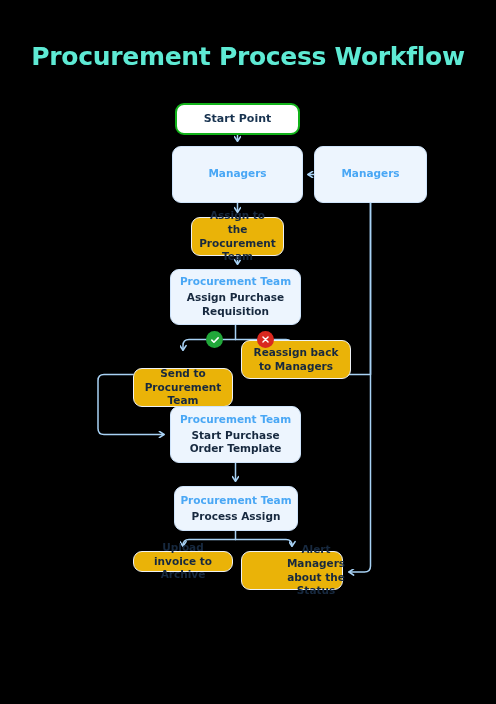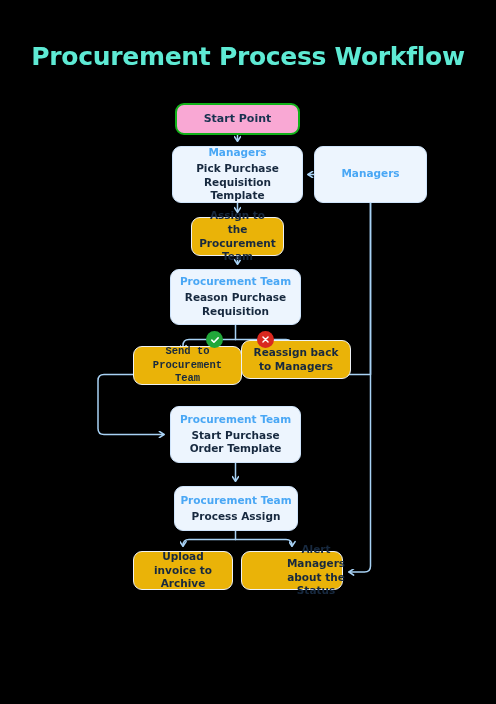--- a/index.html
+++ b/index.html
@@ -62,21 +62,21 @@
     white-space: nowrap;
   }
   .node .label {
     font-size: 10.5px;
     font-weight: bold;
     color: #17293f;
     padding: 0 8px;
   }
 
   .node.start {
-    background: #f9a8d4;
+    background: #ffffff;
     border: 2px solid #11b219;
   }
   .node.start .label {
     color: #17324f;
     font-size: 11px;
   }
 
   .node.blue {
     background: #edf5fe;
     border: 1px solid #cfe4fb;
@@ -147,55 +147,54 @@
       <path d="M235.5,539.5 L286,539.5 Q292,539.5 292,545.5 L292,546" marker-end="url(#arrDown)"></path>
     </g>
   </svg>
 
   <div class="node start" style="left:175px; top:103px; width:125px; height:32px;">
     <div class="label">Start Point</div>
   </div>
 
   <div class="node blue" style="left:172px; top:146px; width:131px; height:57px;">
     <div class="role">Managers</div>
-    <div class="label">Pick Purchase Requisition Template</div>
   </div>
 
   <div class="node blue" style="left:314px; top:146px; width:113px; height:57px;">
     <div class="role">Managers</div>
   </div>
 
   <div class="node plain" style="left:191px; top:217px; width:93px; height:39px;">
     <div class="label">Assign to the Procurement Team</div>
   </div>
 
   <div class="node blue" style="left:170px; top:269px; width:131px; height:56px;">
     <div class="role">Procurement Team</div>
-    <div class="label">Reason Purchase Requisition</div>
-  </div>
-
-  <div class="node plain" style="left:133px; top:346px; width:109px; height:39px;font-family:Liberation Mono, monospace;">
+    <div class="label">Assign Purchase Requisition</div>
+  </div>
+
+  <div class="node plain" style="left:133px; top:368px; width:100px; height:39px;">
     <div class="label">Send to Procurement Team</div>
   </div>
 
   <div class="node plain" style="left:241px; top:340px; width:110px; height:39px;">
     <div class="label">Reassign back to Managers</div>
   </div>
 
   <div class="node blue" style="left:170px; top:406px; width:131px; height:57px;">
     <div class="role">Procurement Team</div>
     <div class="label">Start Purchase Order Template</div>
   </div>
 
   <div class="node blue" style="left:174px; top:486px; width:124px; height:45px;">
     <div class="role">Procurement Team</div>
     <div class="label">Process Assign</div>
   </div>
 
-  <div class="node plain" style="left:133px; top:551px; width:100px; height:39px;">
+  <div class="node plain" style="left:133px; top:551px; width:100px; height:21px;">
     <div class="label">Upload invoice to Archive</div>
   </div>
 
   <div class="node plain" style="left:241px; top:551px; width:102px; height:39px;padding-left:48px;">
     <div class="label">Alert Managers about the Status</div>
   </div>
 
   <div class="badge ok" style="left:206px; top:331px;">
     <svg width="10" height="10" viewBox="0 0 12 12">
       <path d="M2.2,6.2 L4.7,8.7 L9.8,3.4" fill="none" stroke="#ffffff" stroke-width="1.9" stroke-linecap="round" stroke-linejoin="round"></path>

